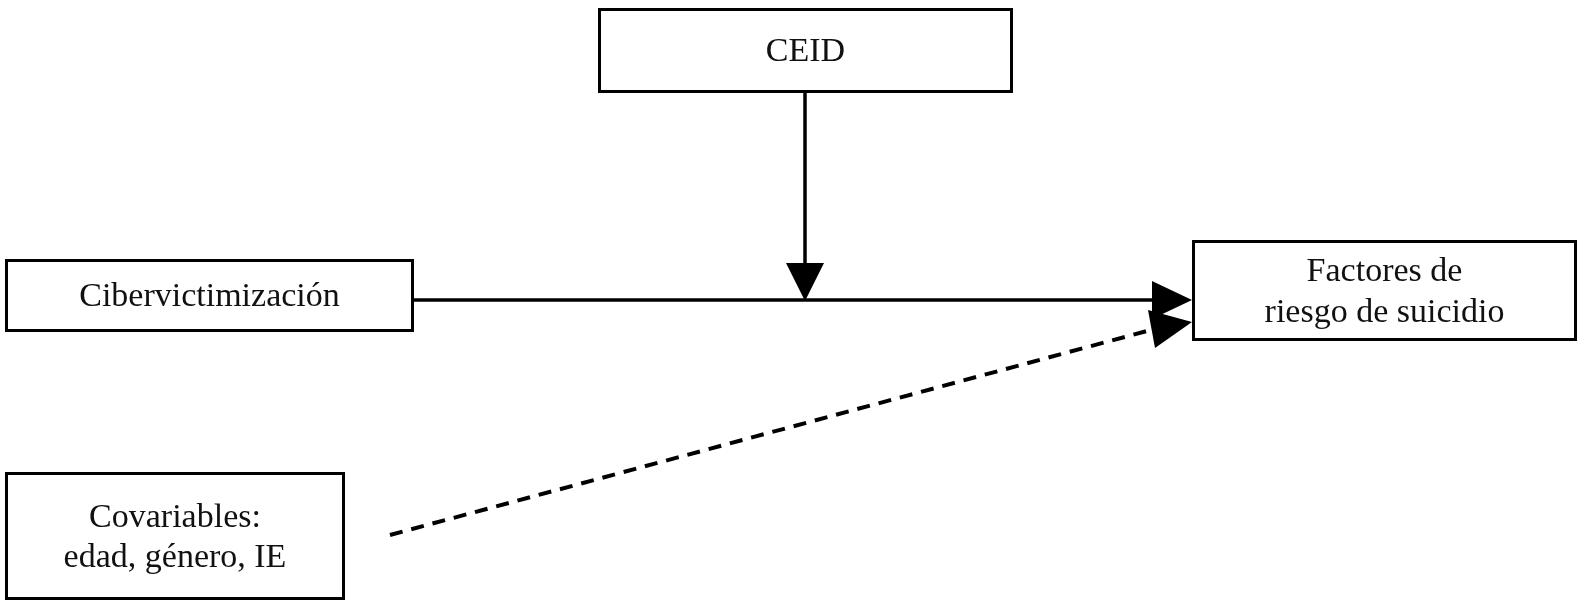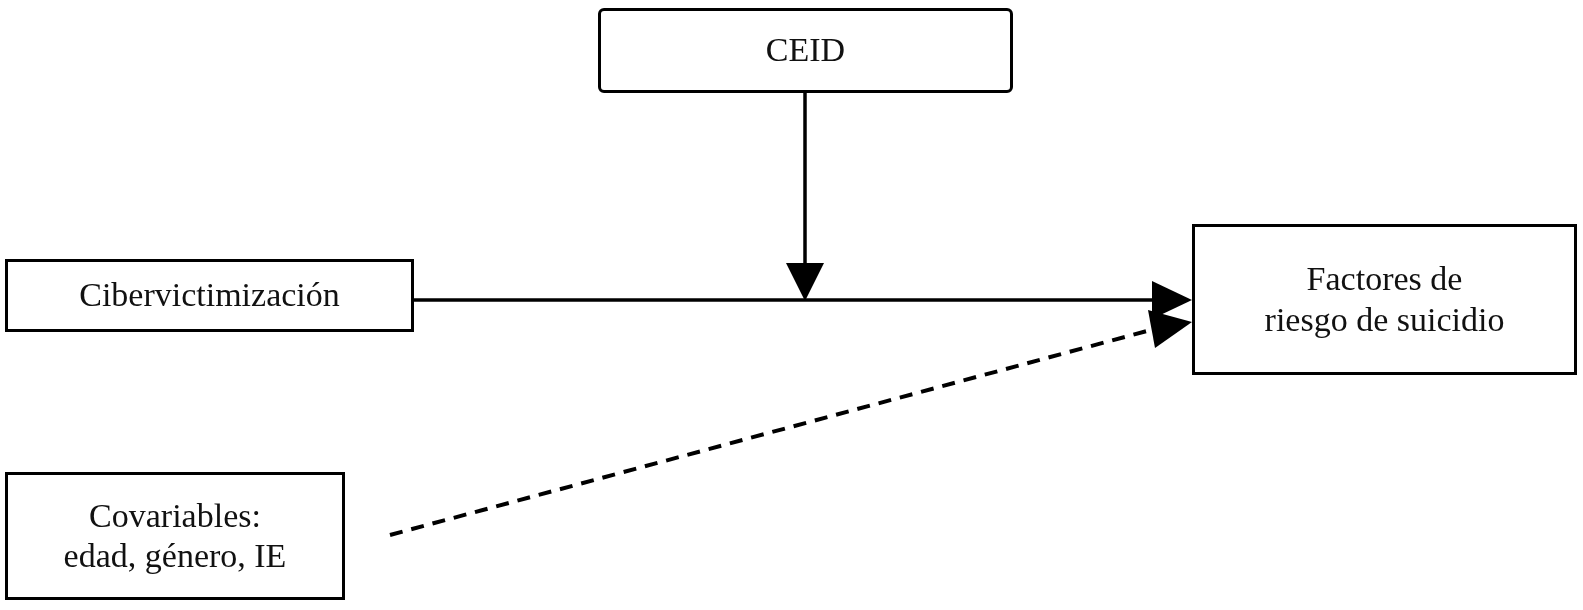--- a/index.html
+++ b/index.html
@@ -31,39 +31,38 @@
   }
   .node-label {
     display: block;
     white-space: pre-line;
   }
   #box-ceid {
     left: 598px;
     top: 8px;
     width: 415px;
     height: 85px;
-    border-radius: 6px;
   }
   #box-cibervictimizacion {
     left: 5px;
     top: 259px;
     width: 409px;
     height: 73px;
   }
   #box-covariables {
     left: 5px;
     top: 472px;
     width: 340px;
     height: 128px;
   }
   #box-factores {
     left: 1192px;
-    top: 224px;
+    top: 240px;
     width: 385px;
-    height: 151px;
+    height: 101px;
   }
   #edges-layer {
     position: absolute;
     left: 0;
     top: 0;
     width: 1583px;
     height: 610px;
     pointer-events: none;
   }
 </style>

